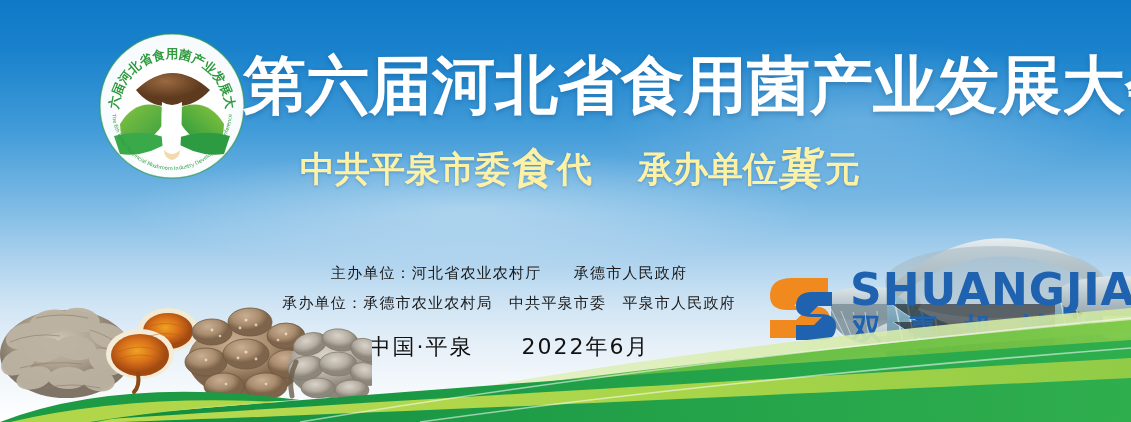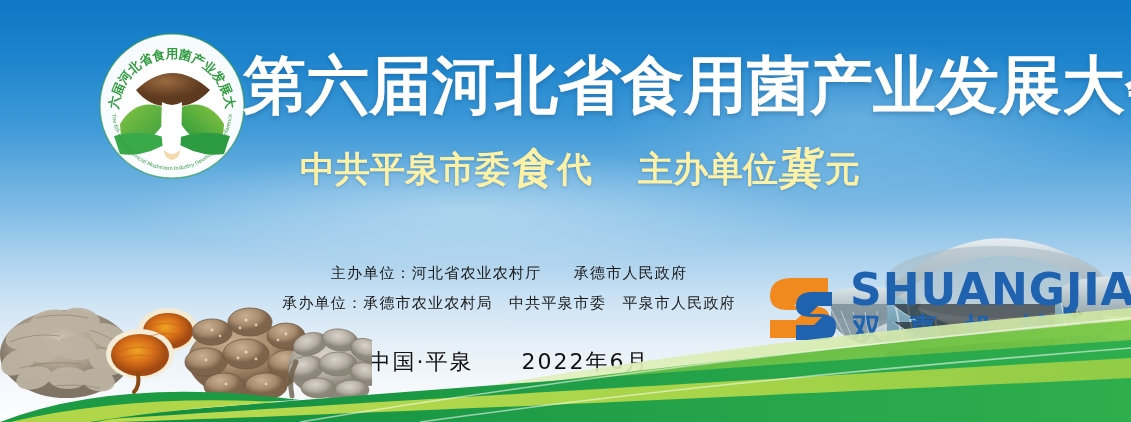--- a/index.html
+++ b/index.html
@@ -61,21 +61,21 @@
 
   
   #orgblock{
     position:absolute;left:0;top:258px;width:1018px;
     display:flex;flex-direction:column;align-items:center;
     color:#1b1b1b;
     font-family:"DejaVu Sans","Liberation Sans",sans-serif;
   }
   .orgline{font-size:15px;line-height:30px;letter-spacing:1.2px;white-space:nowrap;}
   #venue-date{
-    margin-top:29px;font-size:22px;letter-spacing:2px;white-space:nowrap;color:#111;
+    margin-top:14px;font-size:22px;letter-spacing:2px;white-space:nowrap;color:#111;
   }
 
   
   #watermark{position:absolute;left:766px;top:266px;width:360px;height:96px;}
   #wm-mark{position:absolute;left:0;top:6px;width:72px;height:72px;}
   #wm-en{
     position:absolute;left:84px;top:2px;
     font-family:"DejaVu Sans","Liberation Sans",sans-serif;
     font-weight:bold;font-size:44px;letter-spacing:1px;
     color:#1f62b0;line-height:1;white-space:nowrap;
@@ -241,21 +241,21 @@
       <text font-size="5.1" fill="#2f9b3f" font-family="'DejaVu Sans','Liberation Sans',sans-serif">
         <textPath href="#arcBot" startOffset="50%" text-anchor="middle">The 6th Hebei Provincial Mushroom Industry Development Conference</textPath>
       </text>
     </svg>
   </div>
 
   <div id="title">第六届河北省食用菌产业发展大会</div>
 
   <div id="slogan">
     <span><span>中共平泉市委</span><span class="big">食</span><span>代</span></span>
-    <span><span>主办单位</span><span class="big">冀</span><span>元</span></span>
+    <span><span>承办单位</span><span class="big">冀</span><span>元</span></span>
   </div>
 
   <div id="orgblock">
     <div class="orgline">主办单位：河北省农业农村厅　　承德市人民政府</div>
     <div class="orgline">承办单位：承德市农业农村局　中共平泉市委　平泉市人民政府</div>
     <div id="venue-date">中国·平泉　　2022年6月</div>
   </div>
 
   <div id="watermark">
     <div id="wm-mark">

